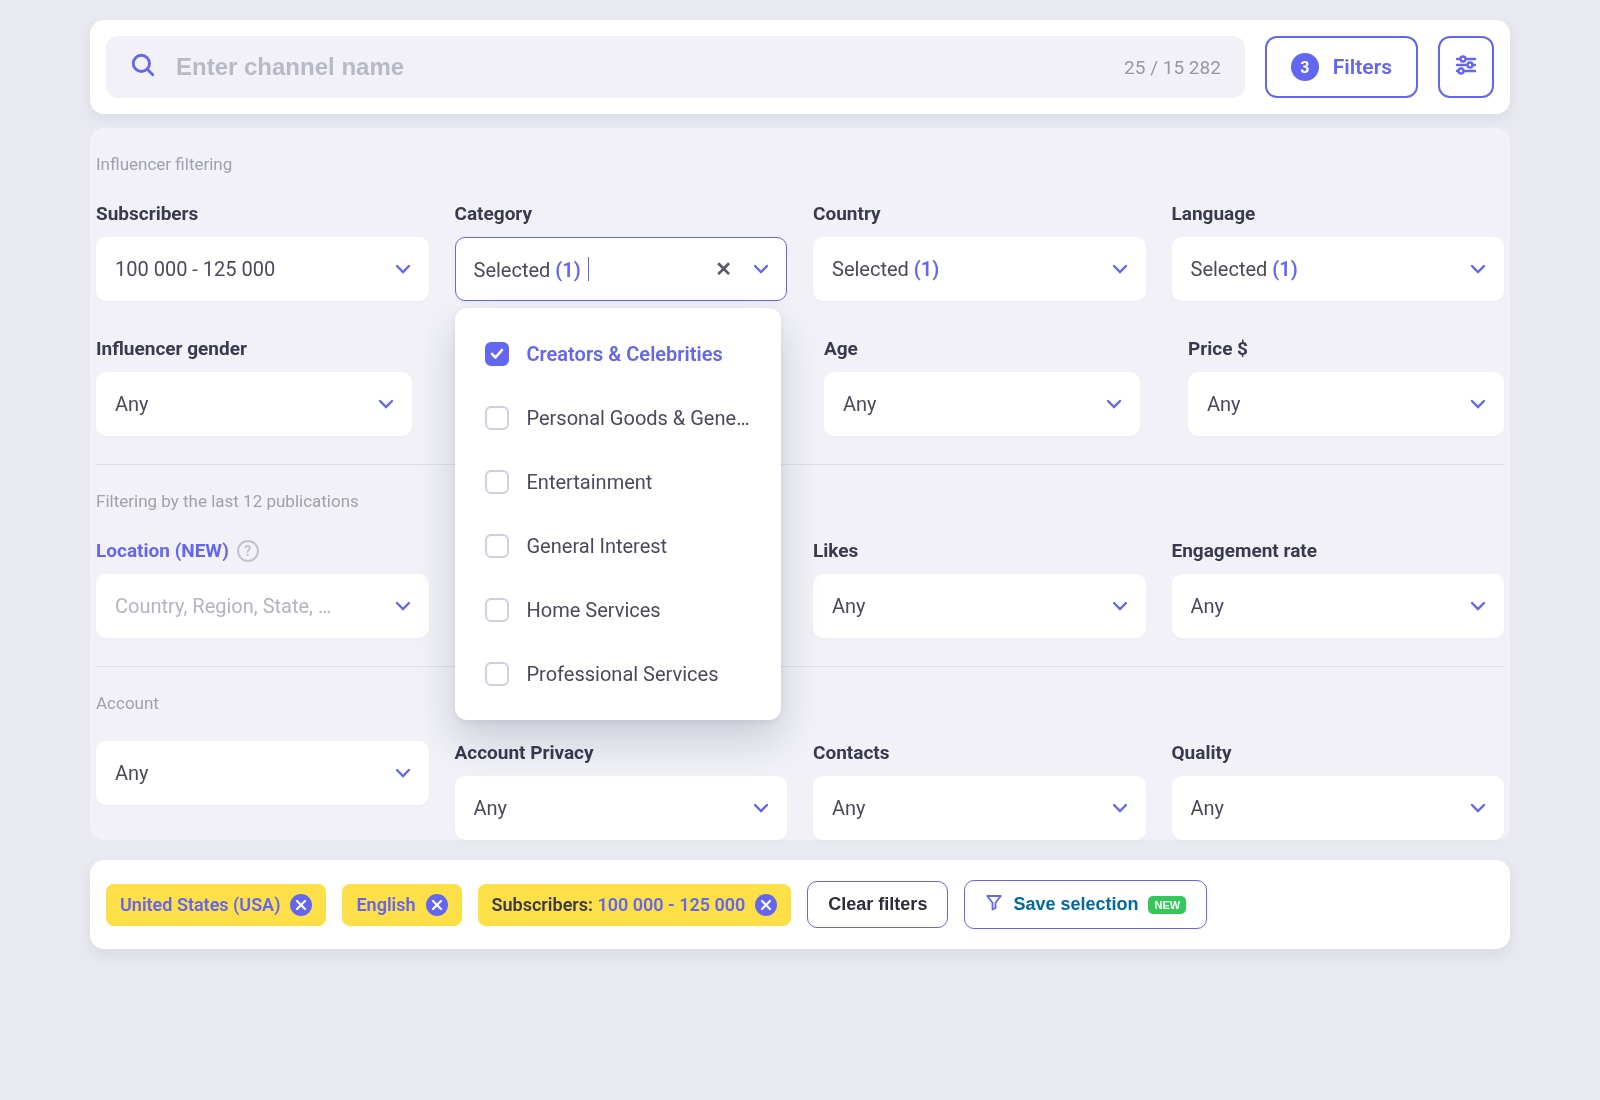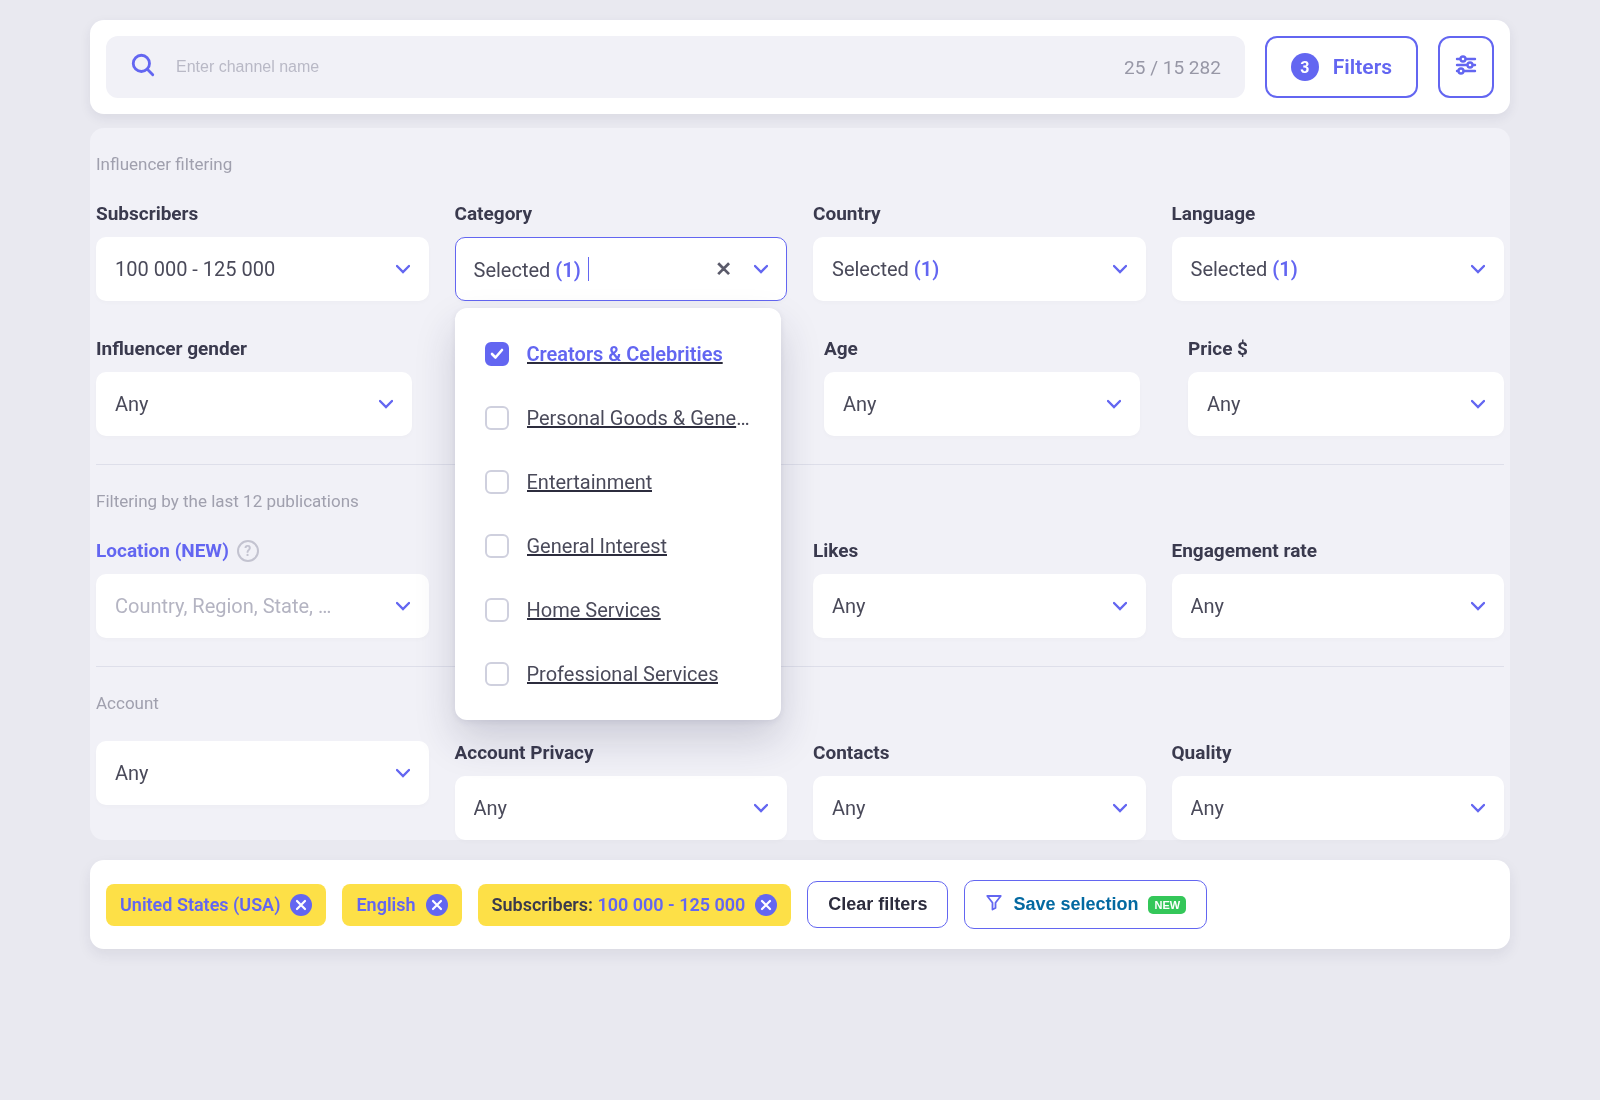--- a/index.html
+++ b/index.html
@@ -49,23 +49,24 @@
     height: 62px;
     display: flex;
     align-items: center;
     padding: 0 24px;
     gap: 18px;
   }
   .search-input {
     flex: 1;
     border: none;
     background: transparent;
-    font-size: 16px;
+    font-size: 24px;
     color: var(--text-mid);
     outline: none;
+    font-weight: bold;
   }
   .search-input::placeholder { color: #b9b9c6; }
   .search-count {
     color: #9797a6;
     font-size: 19px;
   }
   .filters-toggle {
     border: 2px solid var(--accent);
     border-radius: 12px;
     height: 62px;
@@ -176,21 +177,20 @@
 
   
   .dropdown {
     position: absolute;
     background: var(--white);
     border-radius: 12px;
     box-shadow: 0 20px 40px rgba(40,40,80,0.18), 0 2px 6px rgba(40,40,80,0.08);
     padding: 14px 0;
     width: 326px;
     z-index: 50;
-    text-decoration: underline;
   }
   .dd-item {
     display:flex;align-items:center;gap:18px;
     padding: 20px 30px;
     font-size: 20px;
     color: var(--text-mid);
     cursor:pointer;
   }
   .dd-item.sel { color: var(--accent); font-weight: 600; }
   .dd-item .dd-lab { white-space:nowrap; overflow:hidden; text-overflow:ellipsis; }

